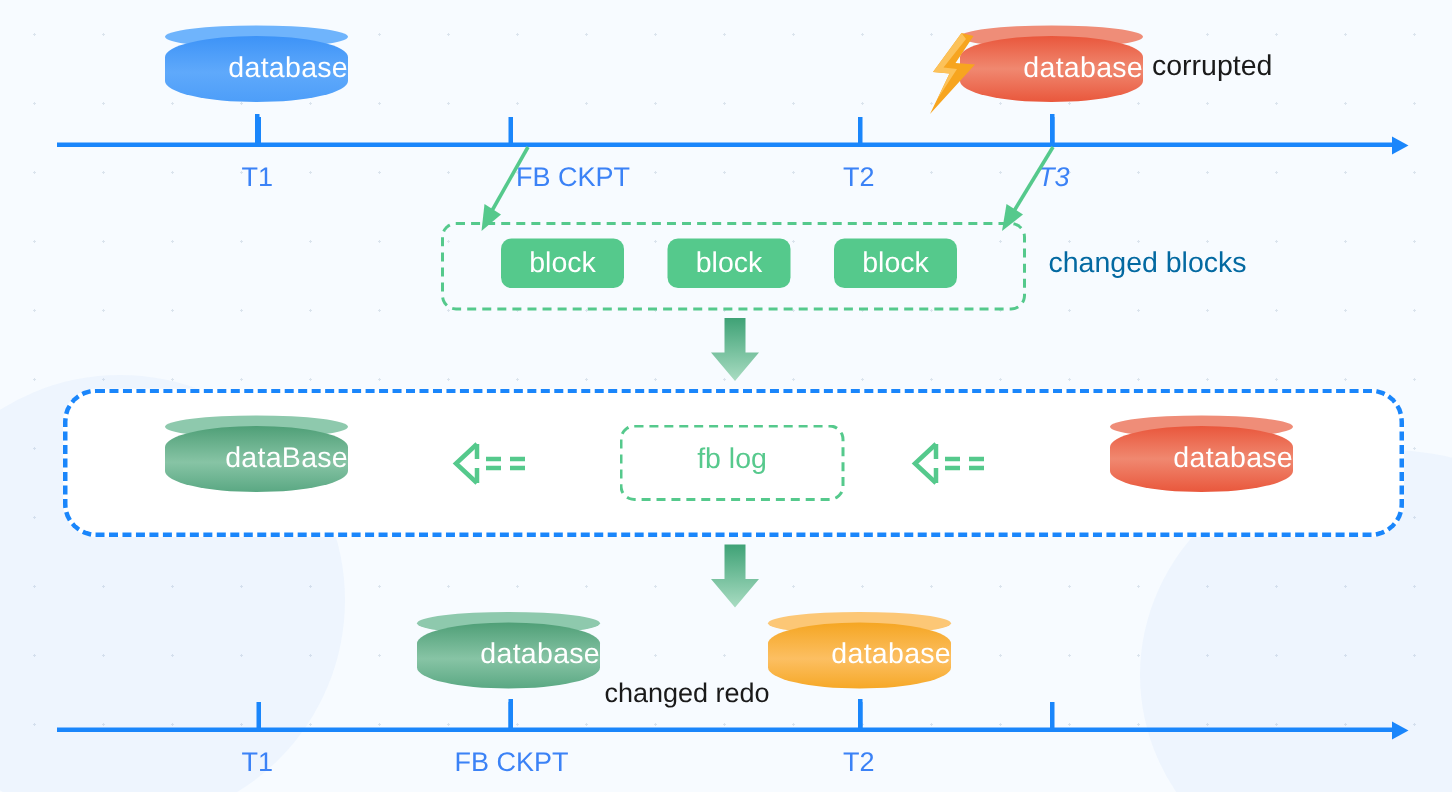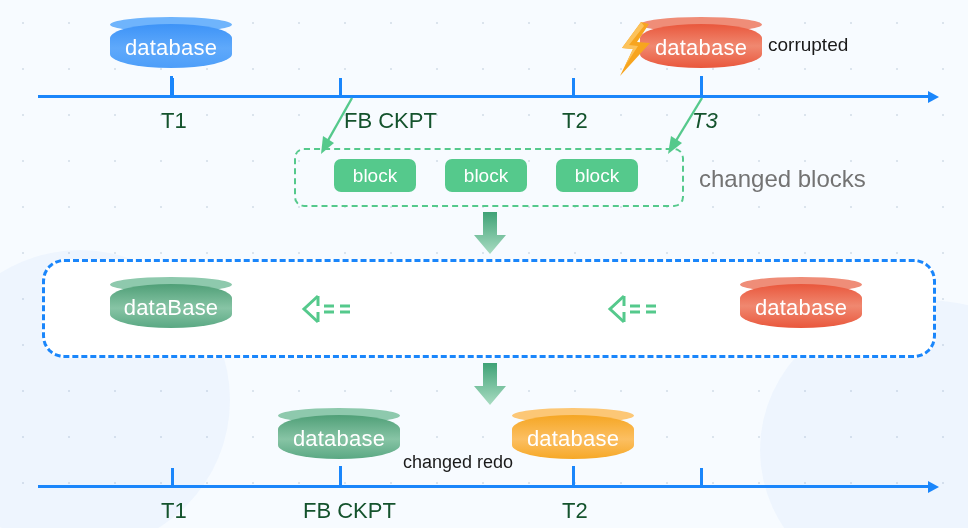--- a/index.html
+++ b/index.html
@@ -37,39 +37,39 @@
   
   .axis{position:absolute;height:3px;background:#1a86fb;}
   .axis-head{
     position:absolute;width:0;height:0;
     border-top:6px solid transparent;
     border-bottom:6px solid transparent;
     border-left:11px solid #1a86fb;
   }
   .tick{position:absolute;width:3px;background:#1a86fb;}
   .tick-label{
-    position:absolute;font-size:22px;color:#14532d;
+    position:absolute;font-size:18px;color:#3b82f6;
     white-space:nowrap;
   }
   .stem{position:absolute;width:3px;background:#1a86fb;}
 
   
   .cyl{position:absolute;}
   .cyl .body{
     position:absolute;left:0;top:7px;width:100%;
     border-radius:50%/14px;
   }
   .cyl .top{
     position:absolute;left:0;top:0;width:100%;height:15px;
     border-radius:50%;
   }
   .cyl .label{
     position:absolute;left:0;width:100%;
-    text-align:center;color:#fff;
-    font-size:22px;
+    text-align:right;color:#fff;
+    font-size:19px;
     letter-spacing:.2px;
     z-index:3;
   }
   
   .cyl-blue .body{background:linear-gradient(180deg,#3d93f7 0%,#5fa9fb 55%,#4d9ef9 100%);}
   .cyl-blue .top{background:#6fb4fc;}
   
   .cyl-red .body{background:linear-gradient(180deg,#e9573c 0%,#f08870 50%,#e9573c 100%);}
   .cyl-red .top{background:#ef8d78;}
   
@@ -93,21 +93,21 @@
     border-radius:10px;
     background:transparent;
   }
   .dash-blue{
     position:absolute;
     border:3px dashed #1a86fb;
     border-radius:22px;
     background:#ffffff;
   }
   .note-green{
-    position:absolute;color:#737373;font-size:24px;white-space:nowrap;
+    position:absolute;color:#0369a1;font-size:19px;white-space:nowrap;
   }
   .note-dark{
     position:absolute;color:#1a1a1a;font-size:18px;white-space:nowrap;
   }
   .fblog-label{
     position:absolute;color:#57c98d;font-size:19px;
     width:100%;text-align:center;
   }
   svg{overflow:visible;}
 </style>
@@ -188,20 +188,23 @@
   </div>
 
   <svg style="position:absolute;left:302px;top:292px;" width="56" height="34" viewBox="0 0 56 34">
     <g fill="none" stroke="#55c98c" stroke-width="3">
       <polyline points="16,4 16,14 54,14" stroke-dasharray="10 6"></polyline>
       <polyline points="16,30 16,20 54,20" stroke-dasharray="10 6"></polyline>
       <polyline points="16,4 2,17 16,30"></polyline>
     </g>
   </svg>
 
+  <div class="dash-green" style="left:413px;top:283px;width:146px;height:47px;">
+    <div class="fblog-label" style="top:11px;">fb log</div>
+  </div>
 
   <svg style="position:absolute;left:608px;top:292px;" width="56" height="34" viewBox="0 0 56 34">
     <g fill="none" stroke="#55c98c" stroke-width="3">
       <polyline points="16,4 16,14 54,14" stroke-dasharray="10 6"></polyline>
       <polyline points="16,30 16,20 54,20" stroke-dasharray="10 6"></polyline>
       <polyline points="16,4 2,17 16,30"></polyline>
     </g>
   </svg>
 
   <div class="cyl cyl-red" style="left:740px;top:277px;width:122px;height:58px;">

